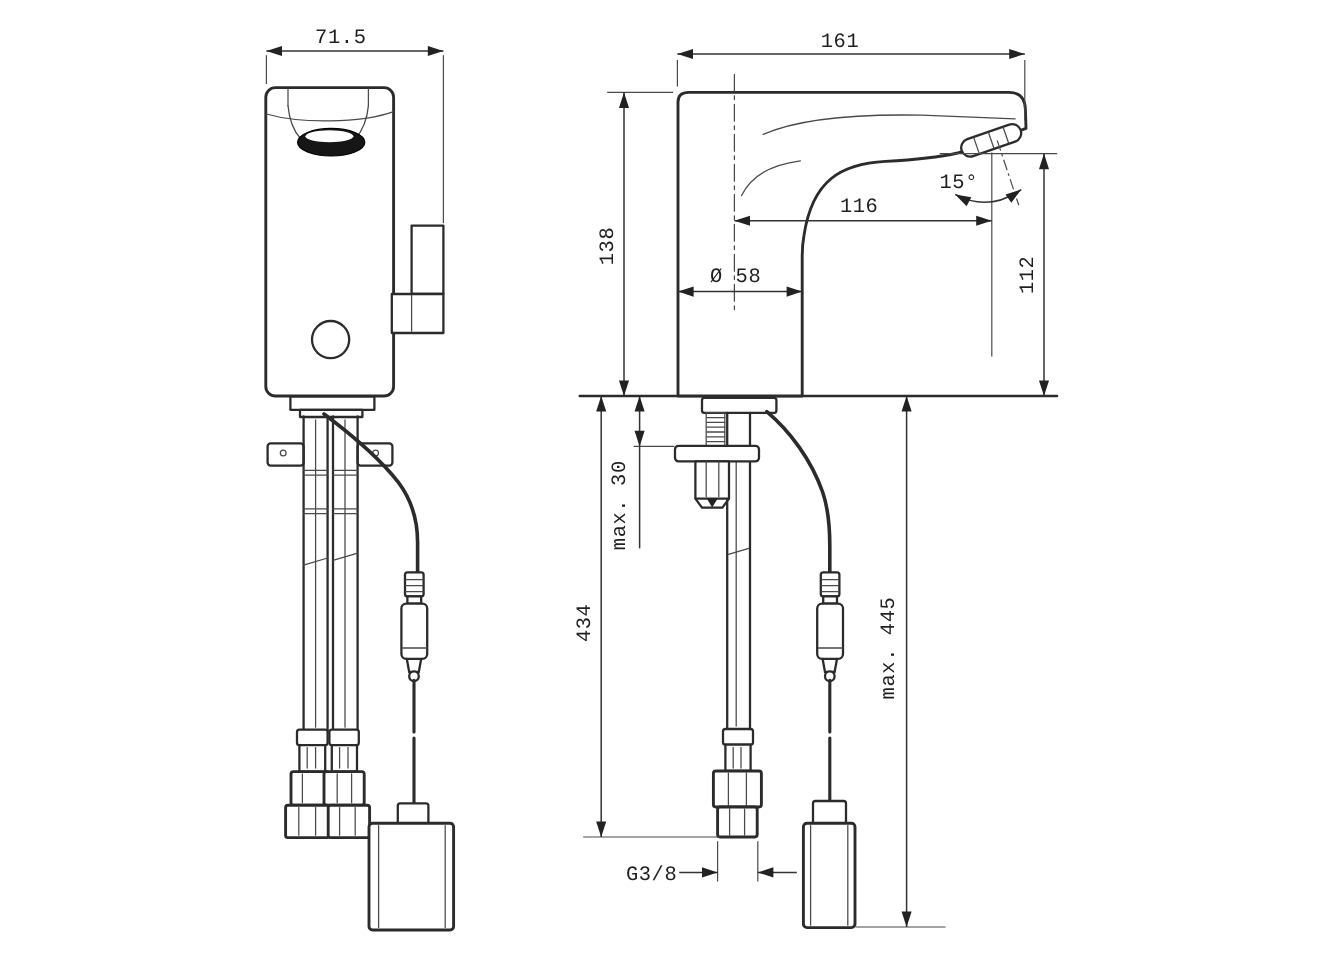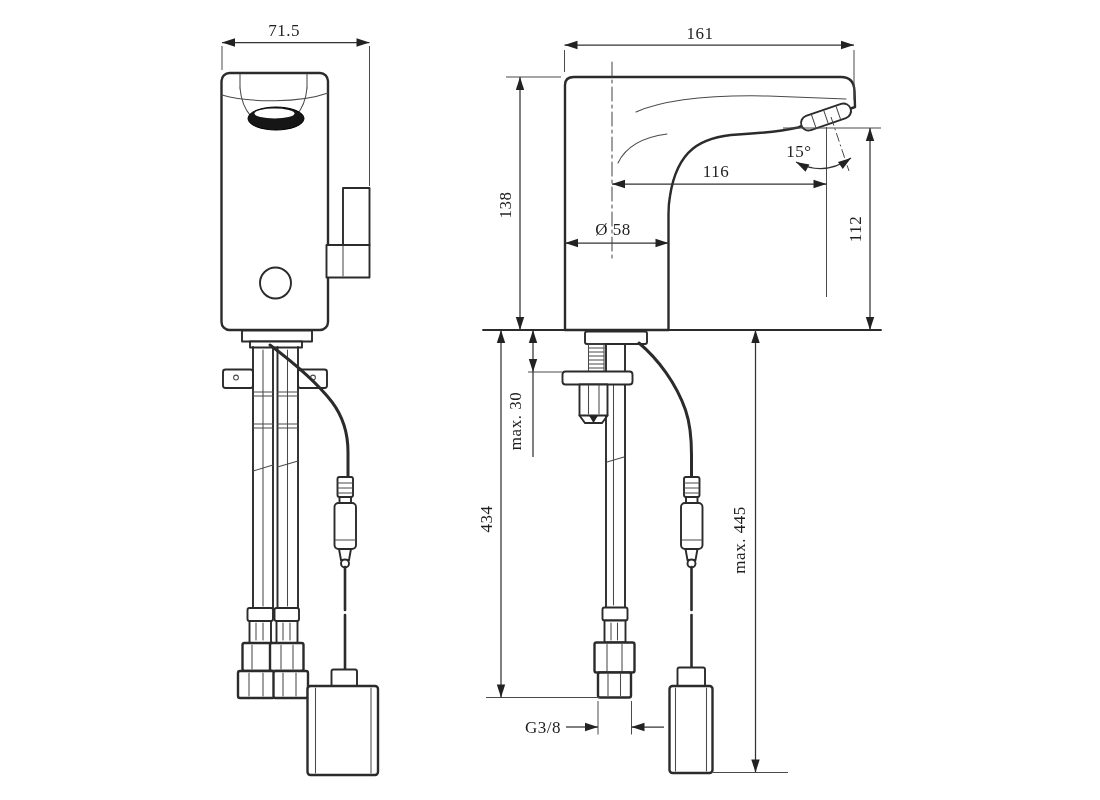--- a/index.html
+++ b/index.html
@@ -1,18 +1,18 @@
 <!DOCTYPE html>
 <html><head>
 <meta charset="utf-8">
 <style>
   html,body{margin:0;padding:0;background:#ffffff;}
   #stage{
     position:relative;width:1100px;height:800px;background:#ffffff;
-    font-family:Liberation Serif, serif;overflow:hidden;
+    font-family:Liberation Mono, monospace;overflow:hidden;
   }
   svg{position:absolute;left:0;top:0;}
   .olf{stroke:#2b2b2b;stroke-width:2.4;fill:#ffffff;stroke-linejoin:round;}
   .ml{stroke:#2b2b2b;stroke-width:1.9;fill:none;stroke-linecap:round;}
   .mlf{stroke:#2b2b2b;stroke-width:1.9;fill:#ffffff;stroke-linejoin:round;}
   .tl{stroke:#4a4a4a;stroke-width:1.05;fill:none;stroke-linecap:round;}
   .dim{stroke:#333333;stroke-width:1.25;fill:none;}
   .ext{stroke:#4a4a4a;stroke-width:1;fill:none;}
   .cable{stroke:#2b2b2b;stroke-width:3;fill:none;stroke-linecap:round;}
   .cable2{stroke:#2b2b2b;stroke-width:2.6;fill:none;stroke-linecap:round;}

